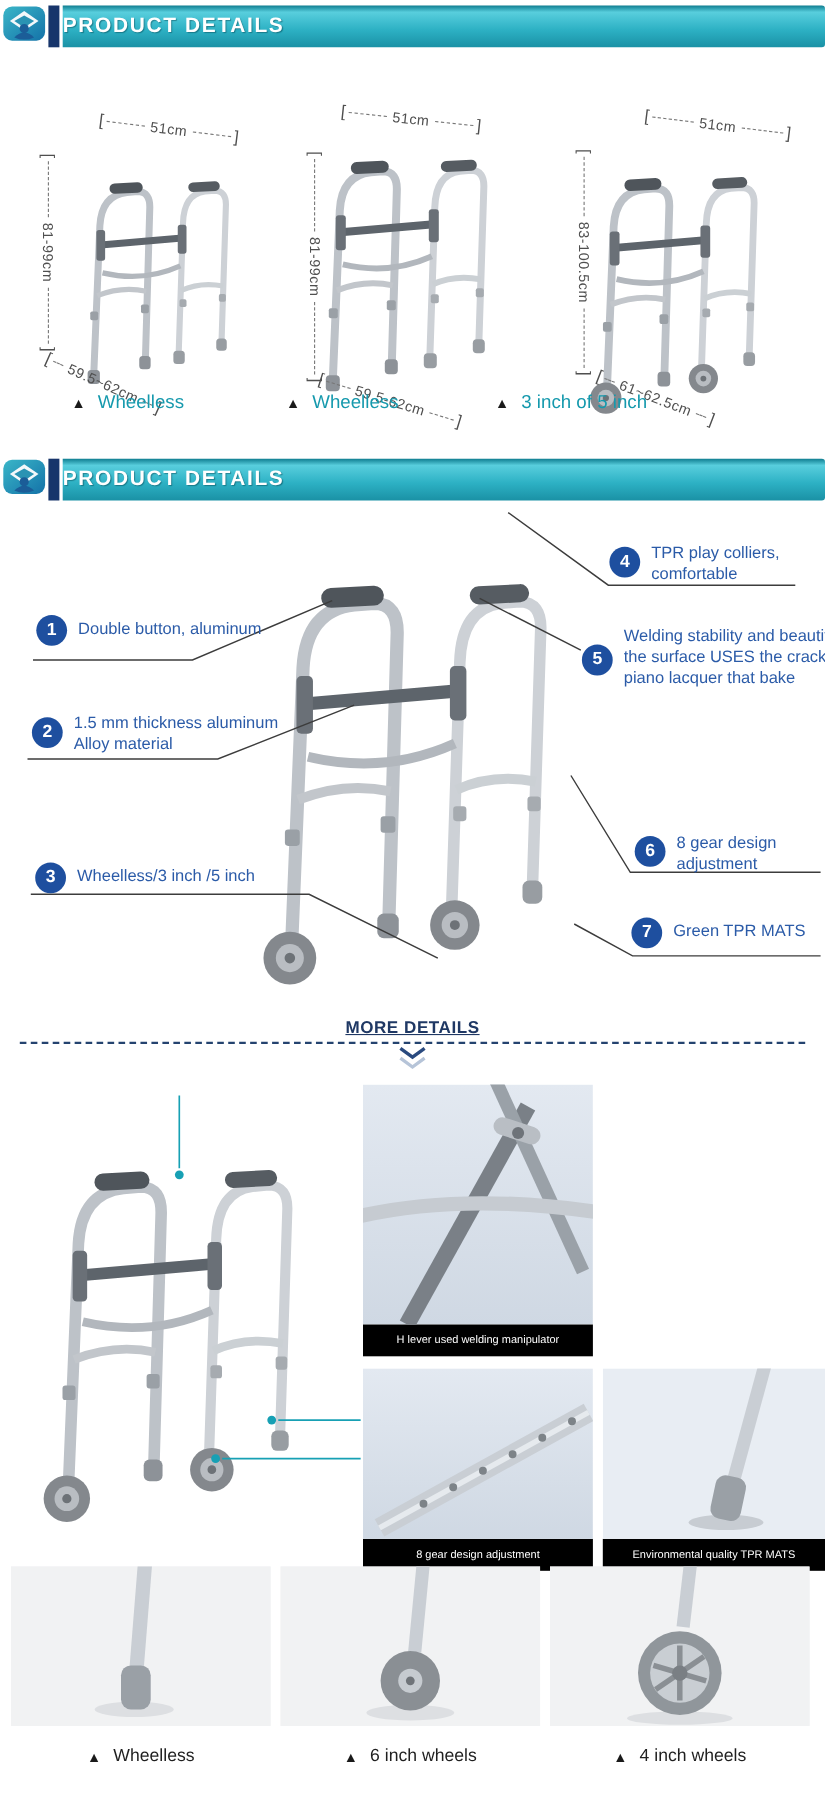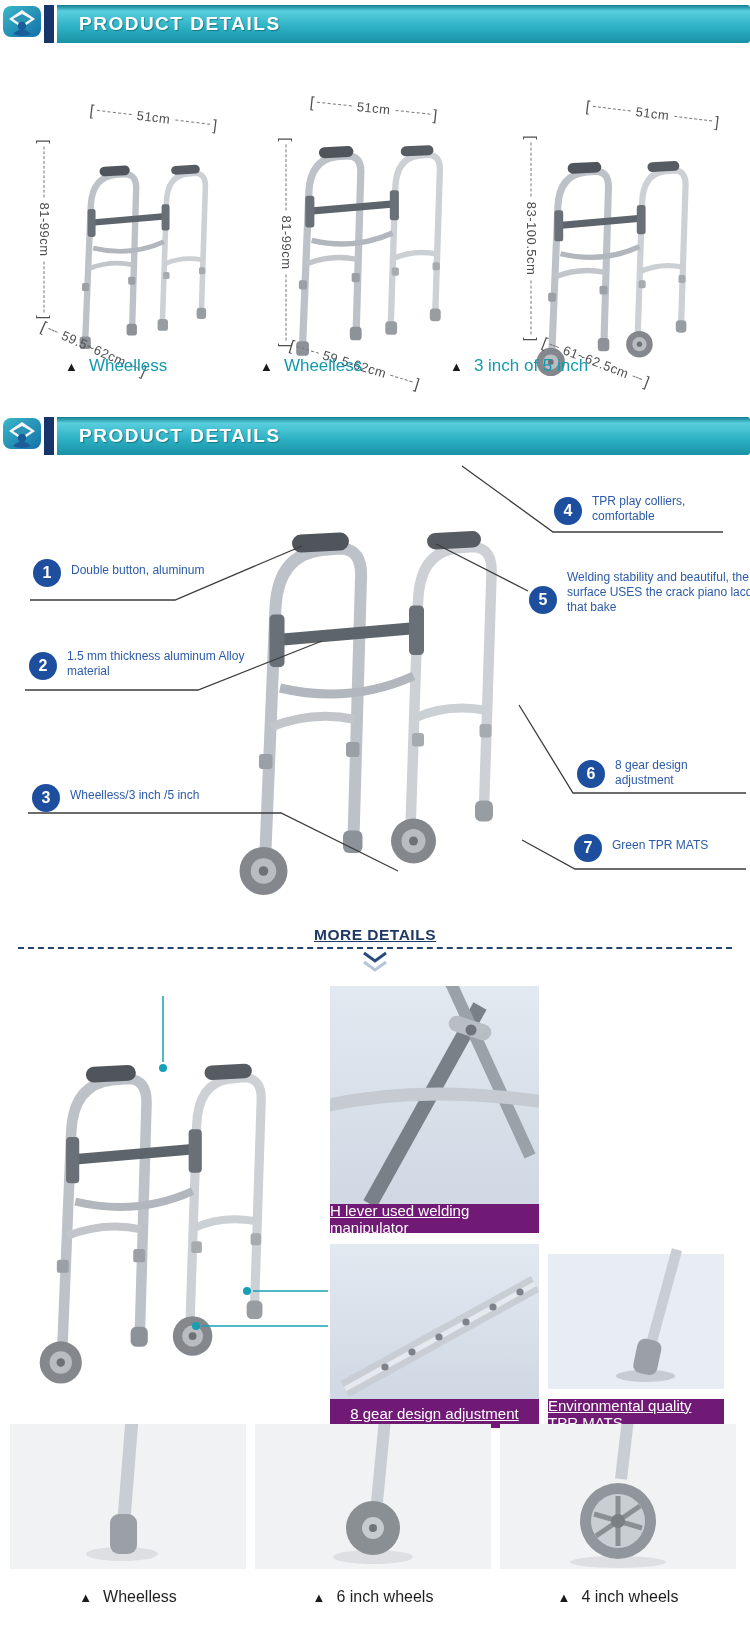--- a/index.html
+++ b/index.html
@@ -6,47 +6,47 @@
   .page{position:relative;width:750px;height:1651px;background:#fff;overflow:hidden;
         font-family:"Liberation Sans",sans-serif;color:#222;}
   
   .band{position:absolute;left:0;right:0;height:44px;display:flex;align-items:flex-start;}
   .band .logo{width:40px;height:36px;margin:2px 0 0 2px;flex:0 0 auto;}
   .band .navybar{width:10px;height:38px;background:#17356b;margin:3px 3px 0 2px;flex:0 0 auto;}
   .band .banner{flex:1;height:38px;margin-top:3px;
       background:linear-gradient(180deg,#0f7d90 0%,#58cedd 16%,#2db1c4 58%,#1a91a5 100%);
       border-radius:0 3px 3px 0;display:flex;align-items:center;}
   .band .banner span{color:#fff;font-weight:bold;font-size:19px;letter-spacing:1.5px;
-      padding-left:22px;text-shadow:1px 1px 1px rgba(0,60,70,.45);}
+      text-shadow:1px 1px 1px rgba(0,60,70,.45);}
   
   .dim{position:absolute;display:flex;align-items:center;color:#4f4f4f;font-size:13px;
        transform-origin:left center;white-space:nowrap;}
   .dim .bk{font-size:15px;line-height:1;}
   .dim .dash{flex:1;border-top:1.6px dashed #777;margin:0 3px;min-width:10px;}
   .dim .txt{padding:0 2px;letter-spacing:.5px;}
   
   .lbl{position:absolute;display:flex;align-items:center;gap:11px;white-space:nowrap;}
   .lbl .tri{color:#1a1a1a;font-size:13px;}
   .lbl .t{color:#1599ad;font-size:17px;}
   .blbl .t{color:#1f1f1f;font-size:16px;}
   
   .co{position:absolute;display:flex;gap:10px;align-items:flex-start;}
   .co .num{width:28px;height:28px;border-radius:50%;background:#1e4f9f;color:#fff;
       font-weight:bold;font-size:16px;display:flex;align-items:center;justify-content:center;flex:0 0 auto;}
-  .co .txt{color:#2b5ba8;font-size:12px;line-height:1.26;}
+  .co .txt{color:#2b5ba8;font-size:15px;line-height:1.26;}
   
   .more{position:absolute;left:0;right:0;text-align:center;}
   .more .title{color:#1f3864;font-weight:bold;font-size:15.5px;letter-spacing:.5px;text-decoration:underline;}
   .more .dashline{border-top:2px dashed #24436f;margin:3px 18px 0 18px;}
   .more svg{display:block;margin:2px auto 0 auto;}
   
   .tile{position:absolute;}
   .tile .img{width:100%;display:block;}
-  .tile .cap{height:29px;background:#701a75;color:#fff;font-size:15px;
-      display:flex;align-items:center;justify-content:center;text-decoration:underline;}
+  .tile .cap{height:29px;background:#000000;color:#fff;font-size:10px;
+      display:flex;align-items:center;justify-content:center;}
   
   .pbox{position:absolute;background:#f1f2f3;}
   .center-lbl{justify-content:center;}
   svg{display:block;}
 </style>
 </head>
 <body>
 
 <div class="page">
 
@@ -310,21 +310,21 @@
         <circle cx="55" cy="123" r="3.6" fill="#7d8388"></circle>
         <circle cx="82" cy="108" r="3.6" fill="#7d8388"></circle>
         <circle cx="109" cy="93" r="3.6" fill="#7d8388"></circle>
         <circle cx="136" cy="78" r="3.6" fill="#7d8388"></circle>
         <circle cx="163" cy="63" r="3.6" fill="#7d8388"></circle>
         <circle cx="190" cy="48" r="3.6" fill="#7d8388"></circle>
       </svg>
       <div class="cap">8 gear design adjustment</div>
     </div>
 
-    <div class="tile" style="left:548px;top:258px;width:176px">
+    <div class="tile" style="left:548px;top:258px;width:202px">
       <svg class="img" viewBox="0 0 202 155" width="202" height="155">
         <rect width="202" height="155" fill="#e8edf3"></rect>
         <path d="M148,-5 L118,105" stroke="#c9ced4" stroke-width="12" fill="none"></path>
         <ellipse cx="112" cy="140" rx="34" ry="7" fill="#c7ccd2"></ellipse>
         <rect x="100" y="98" width="28" height="40" rx="9" fill="#9aa0a6" transform="rotate(12 114 118)"></rect>
       </svg>
       <div class="cap">Environmental quality TPR MATS</div>
     </div>
   </div>
 

